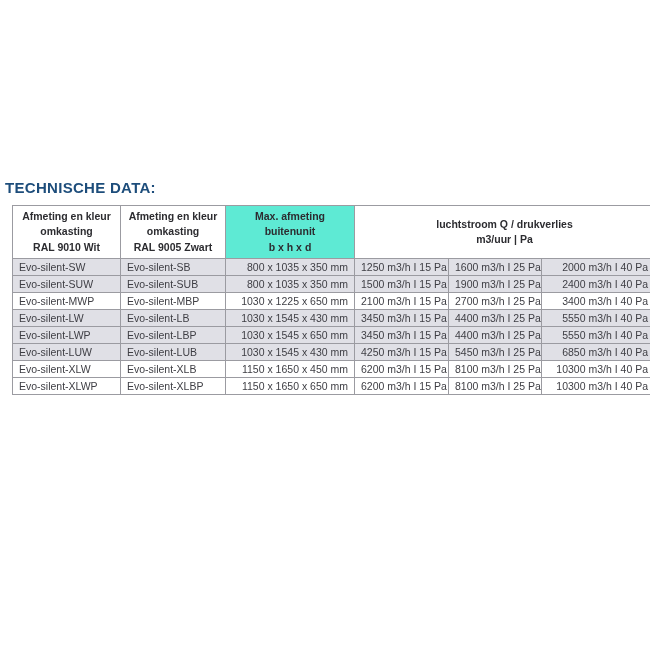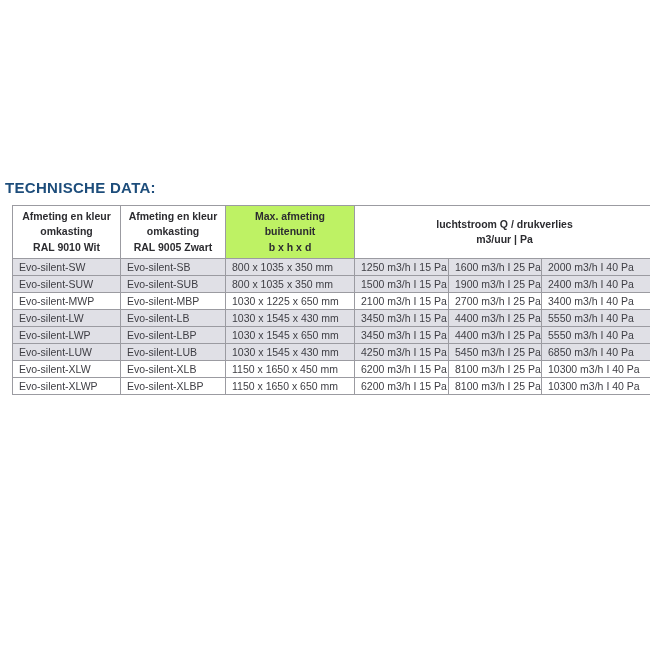--- a/index.html
+++ b/index.html
@@ -39,31 +39,31 @@
     padding: 2px 4px;
     font-size: 10.5px;
     font-weight: bold;
     color: #2c2c30;
     text-align: center;
     vertical-align: middle;
     white-space: pre-line;
     line-height: 1.45;
     background: #ffffff;
   }
-  .spec-table th.gray { background: #bef264; }
+  .spec-table th.gray { background: #5eead4; }
   .spec-table td {
     height: 17px;
     padding: 1px 6px;
     font-size: 10.5px;
     color: #3e3e44;
     background: #ffffff;
     white-space: nowrap;
   }
   .spec-table td.left { text-align: left; }
-  .spec-table td.center { text-align: left; }
+  .spec-table td.center { text-align: right; }
   .spec-table tr.shaded td { background: #e0e0e6; }
 </style>
 </head>
 <body>
 
 <div class="page">
 
   <div class="section-title">TECHNISCHE DATA:</div>
 
   <table class="spec-table">

